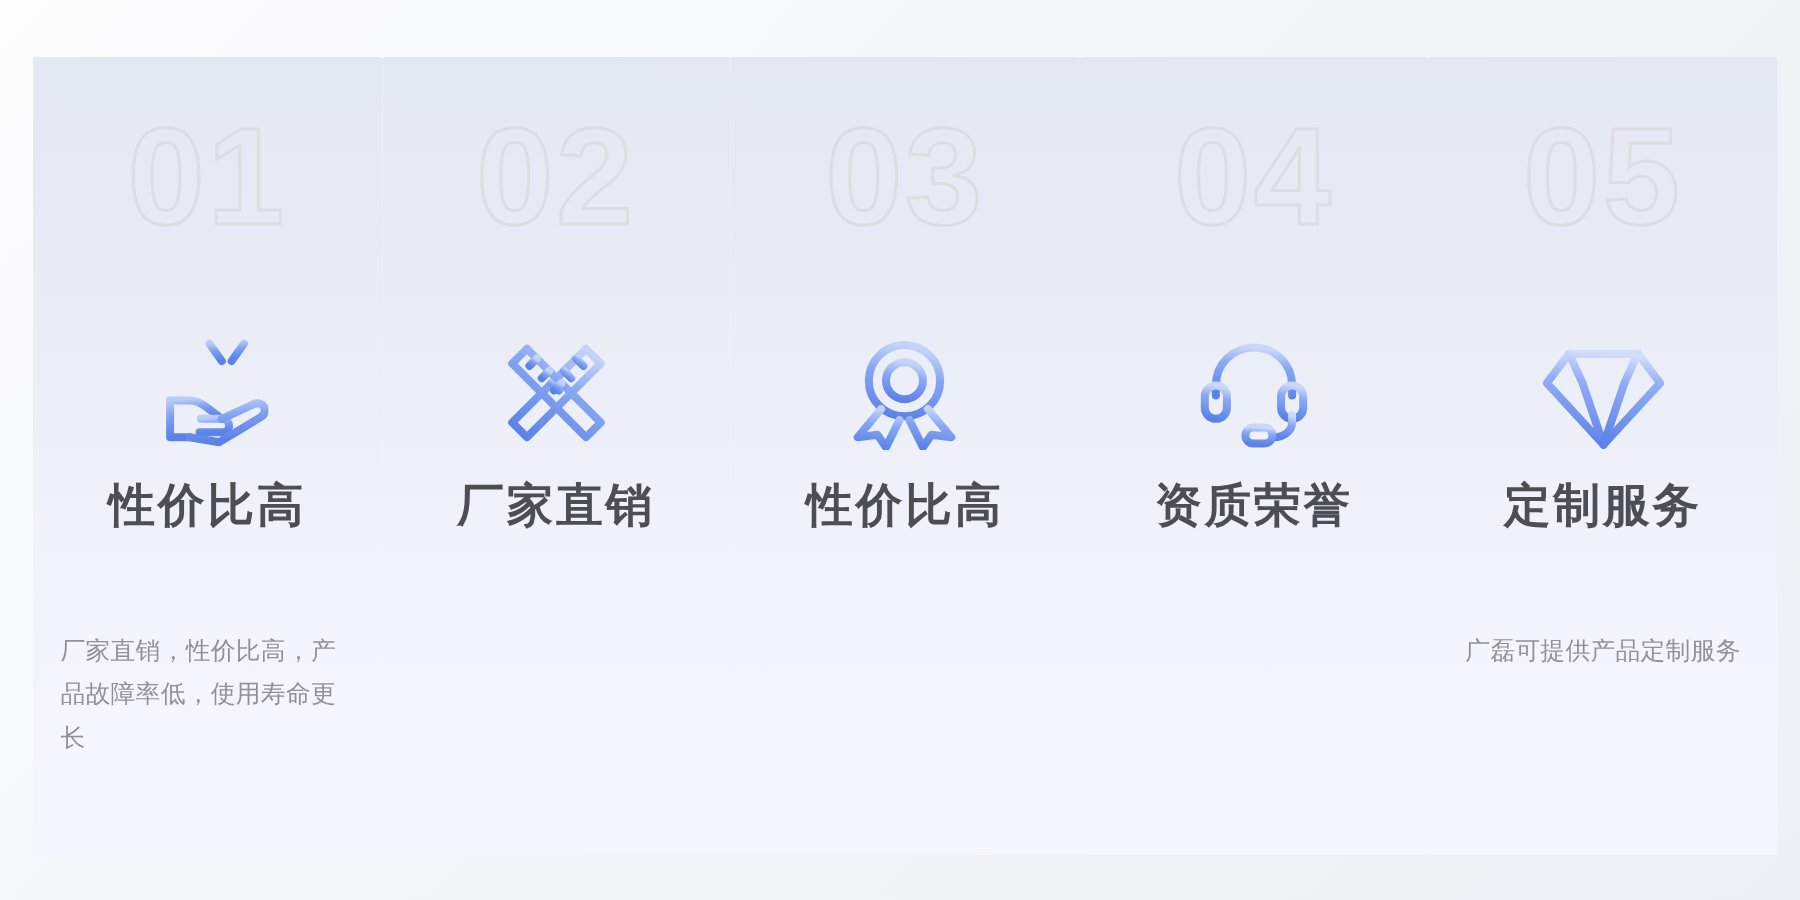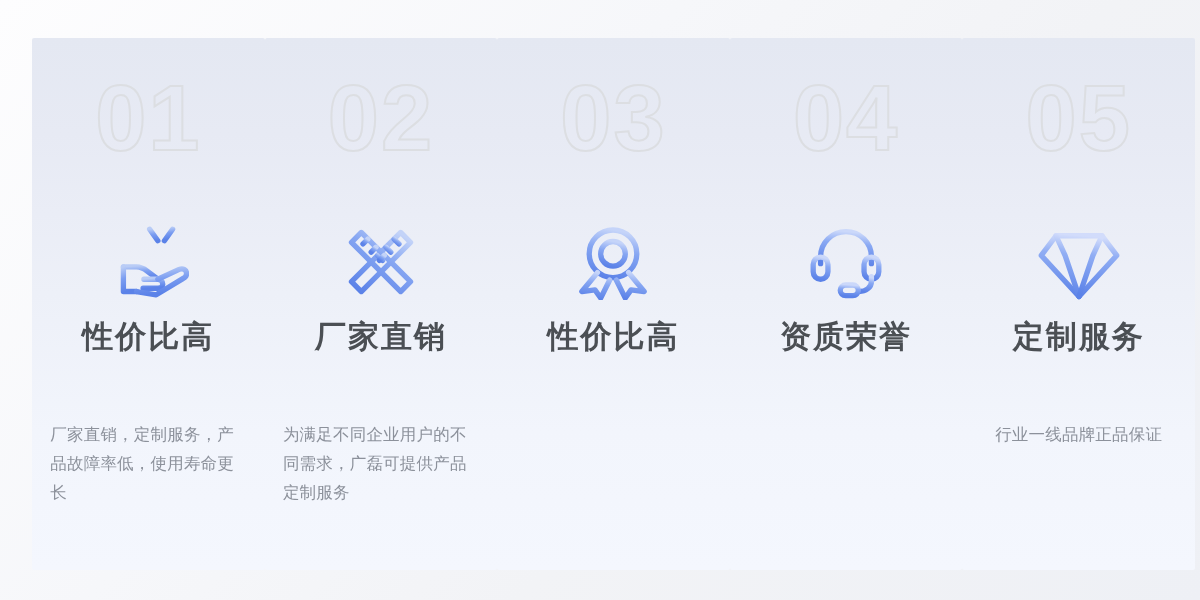--- a/index.html
+++ b/index.html
@@ -17,21 +17,21 @@
 
   #stage {
     position: relative;
     width: 1200px;
     height: 600px;
     box-sizing: border-box;
   }
 
   #cards {
     position: absolute;
-    left: 32px;
+    left: 22px;
     top: 38px;
     width: 1163px;
     height: 532px;
     display: flex;
   }
 
   .card {
     position: relative;
     flex: 1 1 0;
     height: 532px;
@@ -134,21 +134,21 @@
             <path d="M6 52 V82"></path>
             <path d="M20 52 H36 C41 52 45 54 49 57 L62 67"></path>
             <path d="M20 52 V82 H36"></path>
             <path d="M45 67 H62 C66 67 68 70 68 73 C68 76 65 78 62 78 H44"></path>
             <path d="M62 67 L88 55 C93 53 97 56 97 60 C97 63 95 65 93 66 L60 86 L36 82"></path>
           </g>
         </svg>
       </div>
       <div class="card-title">性价比高</div>
       <div class="card-desc-wrap">
-        <div class="card-desc">厂家直销，定制服务，产品故障率低，使用寿命更长</div>
+        <div class="card-desc">厂家直销，性价比高，产品故障率低，使用寿命更长</div>
       </div>
     </div>
 
     <div class="card">
       <div class="card-number">02</div>
       <div class="card-icon">
         <svg viewBox="0 0 100 92" fill="none" xmlns="http://www.w3.org/2000/svg" aria-hidden="true">
           <defs>
             <linearGradient id="g2" x1="0.8" y1="0" x2="0.15" y2="1">
               <stop offset="0%" stop-color="#c3d3f8"></stop>
@@ -164,23 +164,20 @@
             <path d="M46 38 L52 44"></path>
 
             <path d="M14 22 L26 10 L86 70 L74 82 Z"></path>
             <path d="M34 18 L28 24"></path>
             <path d="M44 28 L38 34"></path>
             <path d="M54 38 L48 44"></path>
           </g>
         </svg>
       </div>
       <div class="card-title">厂家直销</div>
-      <div class="card-desc-wrap">
-        <div class="card-desc">为满足不同企业用户的不同需求，广磊可提供产品定制服务</div>
-      </div>
     </div>
 
     <div class="card wide-desc">
       <div class="card-number">03</div>
       <div class="card-icon">
         <svg viewBox="0 0 100 92" fill="none" xmlns="http://www.w3.org/2000/svg" aria-hidden="true">
           <defs>
             <linearGradient id="g3" x1="0.5" y1="0" x2="0.3" y2="1">
               <stop offset="0%" stop-color="#c5d4f9"></stop>
               <stop offset="40%" stop-color="#86a6f2"></stop>
@@ -235,18 +232,18 @@
           <g stroke="url(#g5)" stroke-width="6.5" stroke-linecap="round" stroke-linejoin="round" fill="none">
             <path d="M22 14 H78 L96 38 L50 88 L4 38 Z"></path>
             <path d="M4 38 H96"></path>
             <path d="M22 14 L33 38 L50 88"></path>
             <path d="M78 14 L67 38 L50 88"></path>
           </g>
         </svg>
       </div>
       <div class="card-title">定制服务</div>
       <div class="card-desc-wrap">
-        <div class="card-desc">行业一线品牌正品保证</div>
+        <div class="card-desc">广磊可提供产品定制服务</div>
       </div>
     </div>
 
   </div>
 </div>
 
 </body></html>

